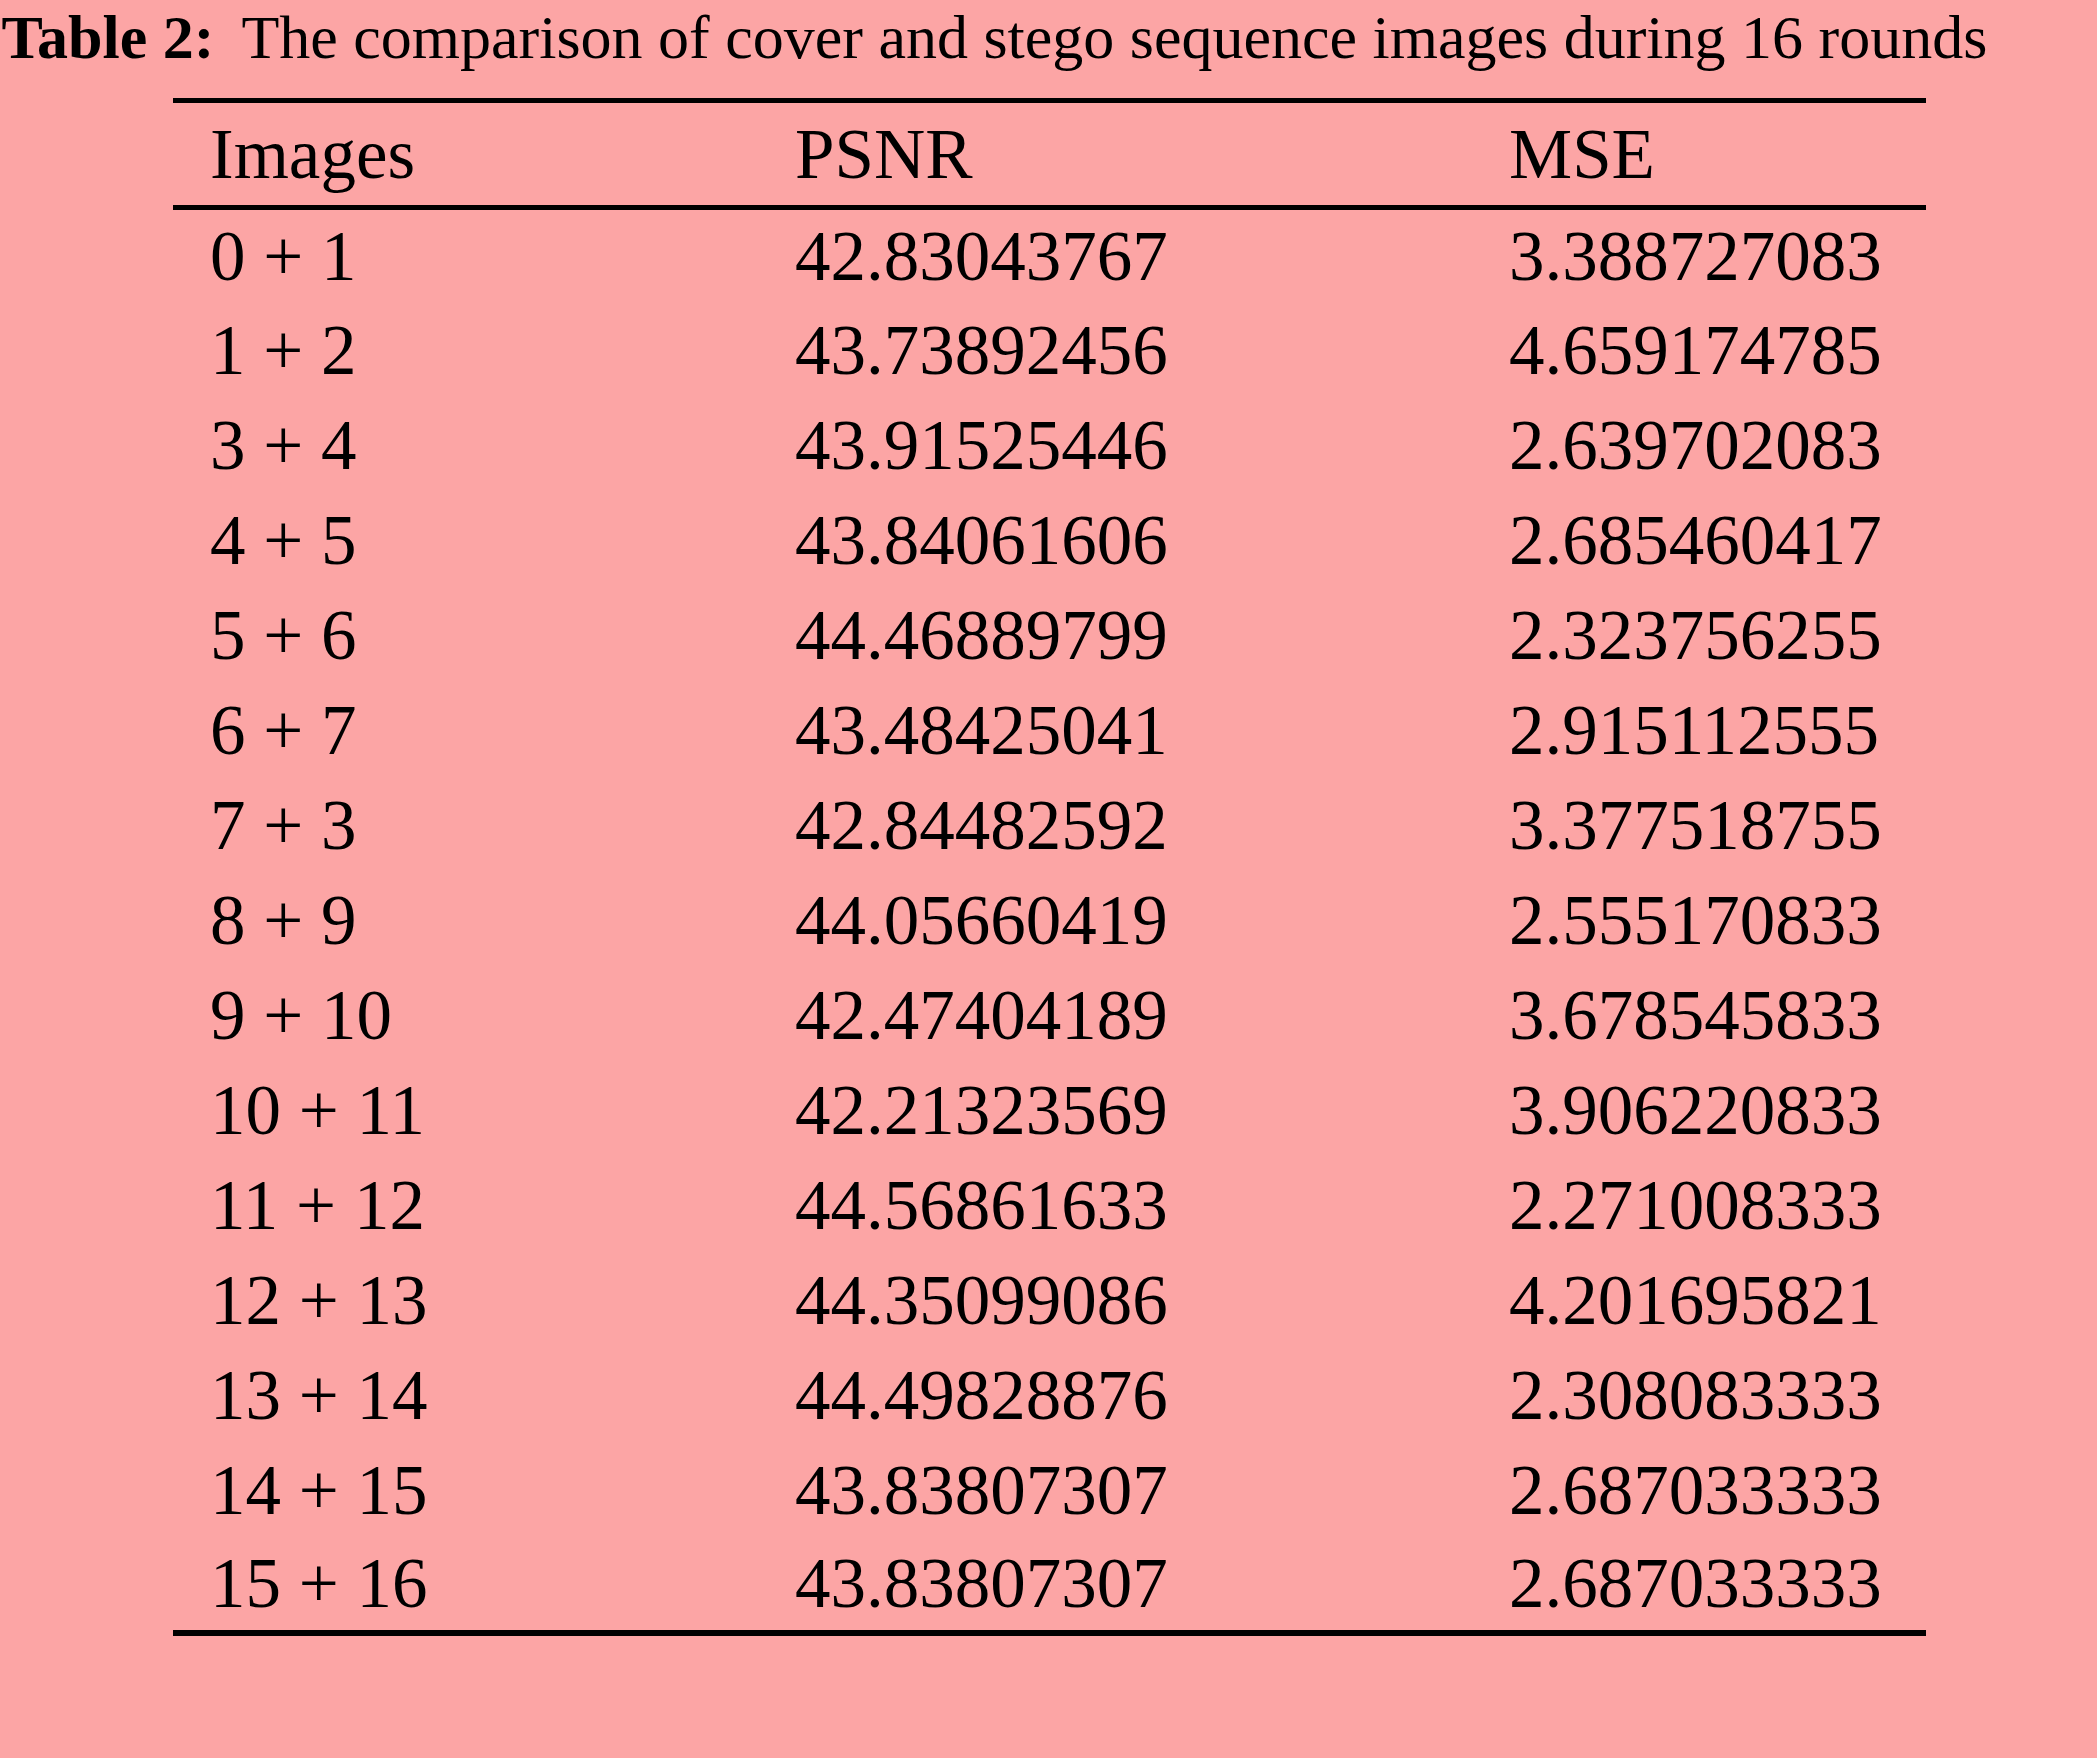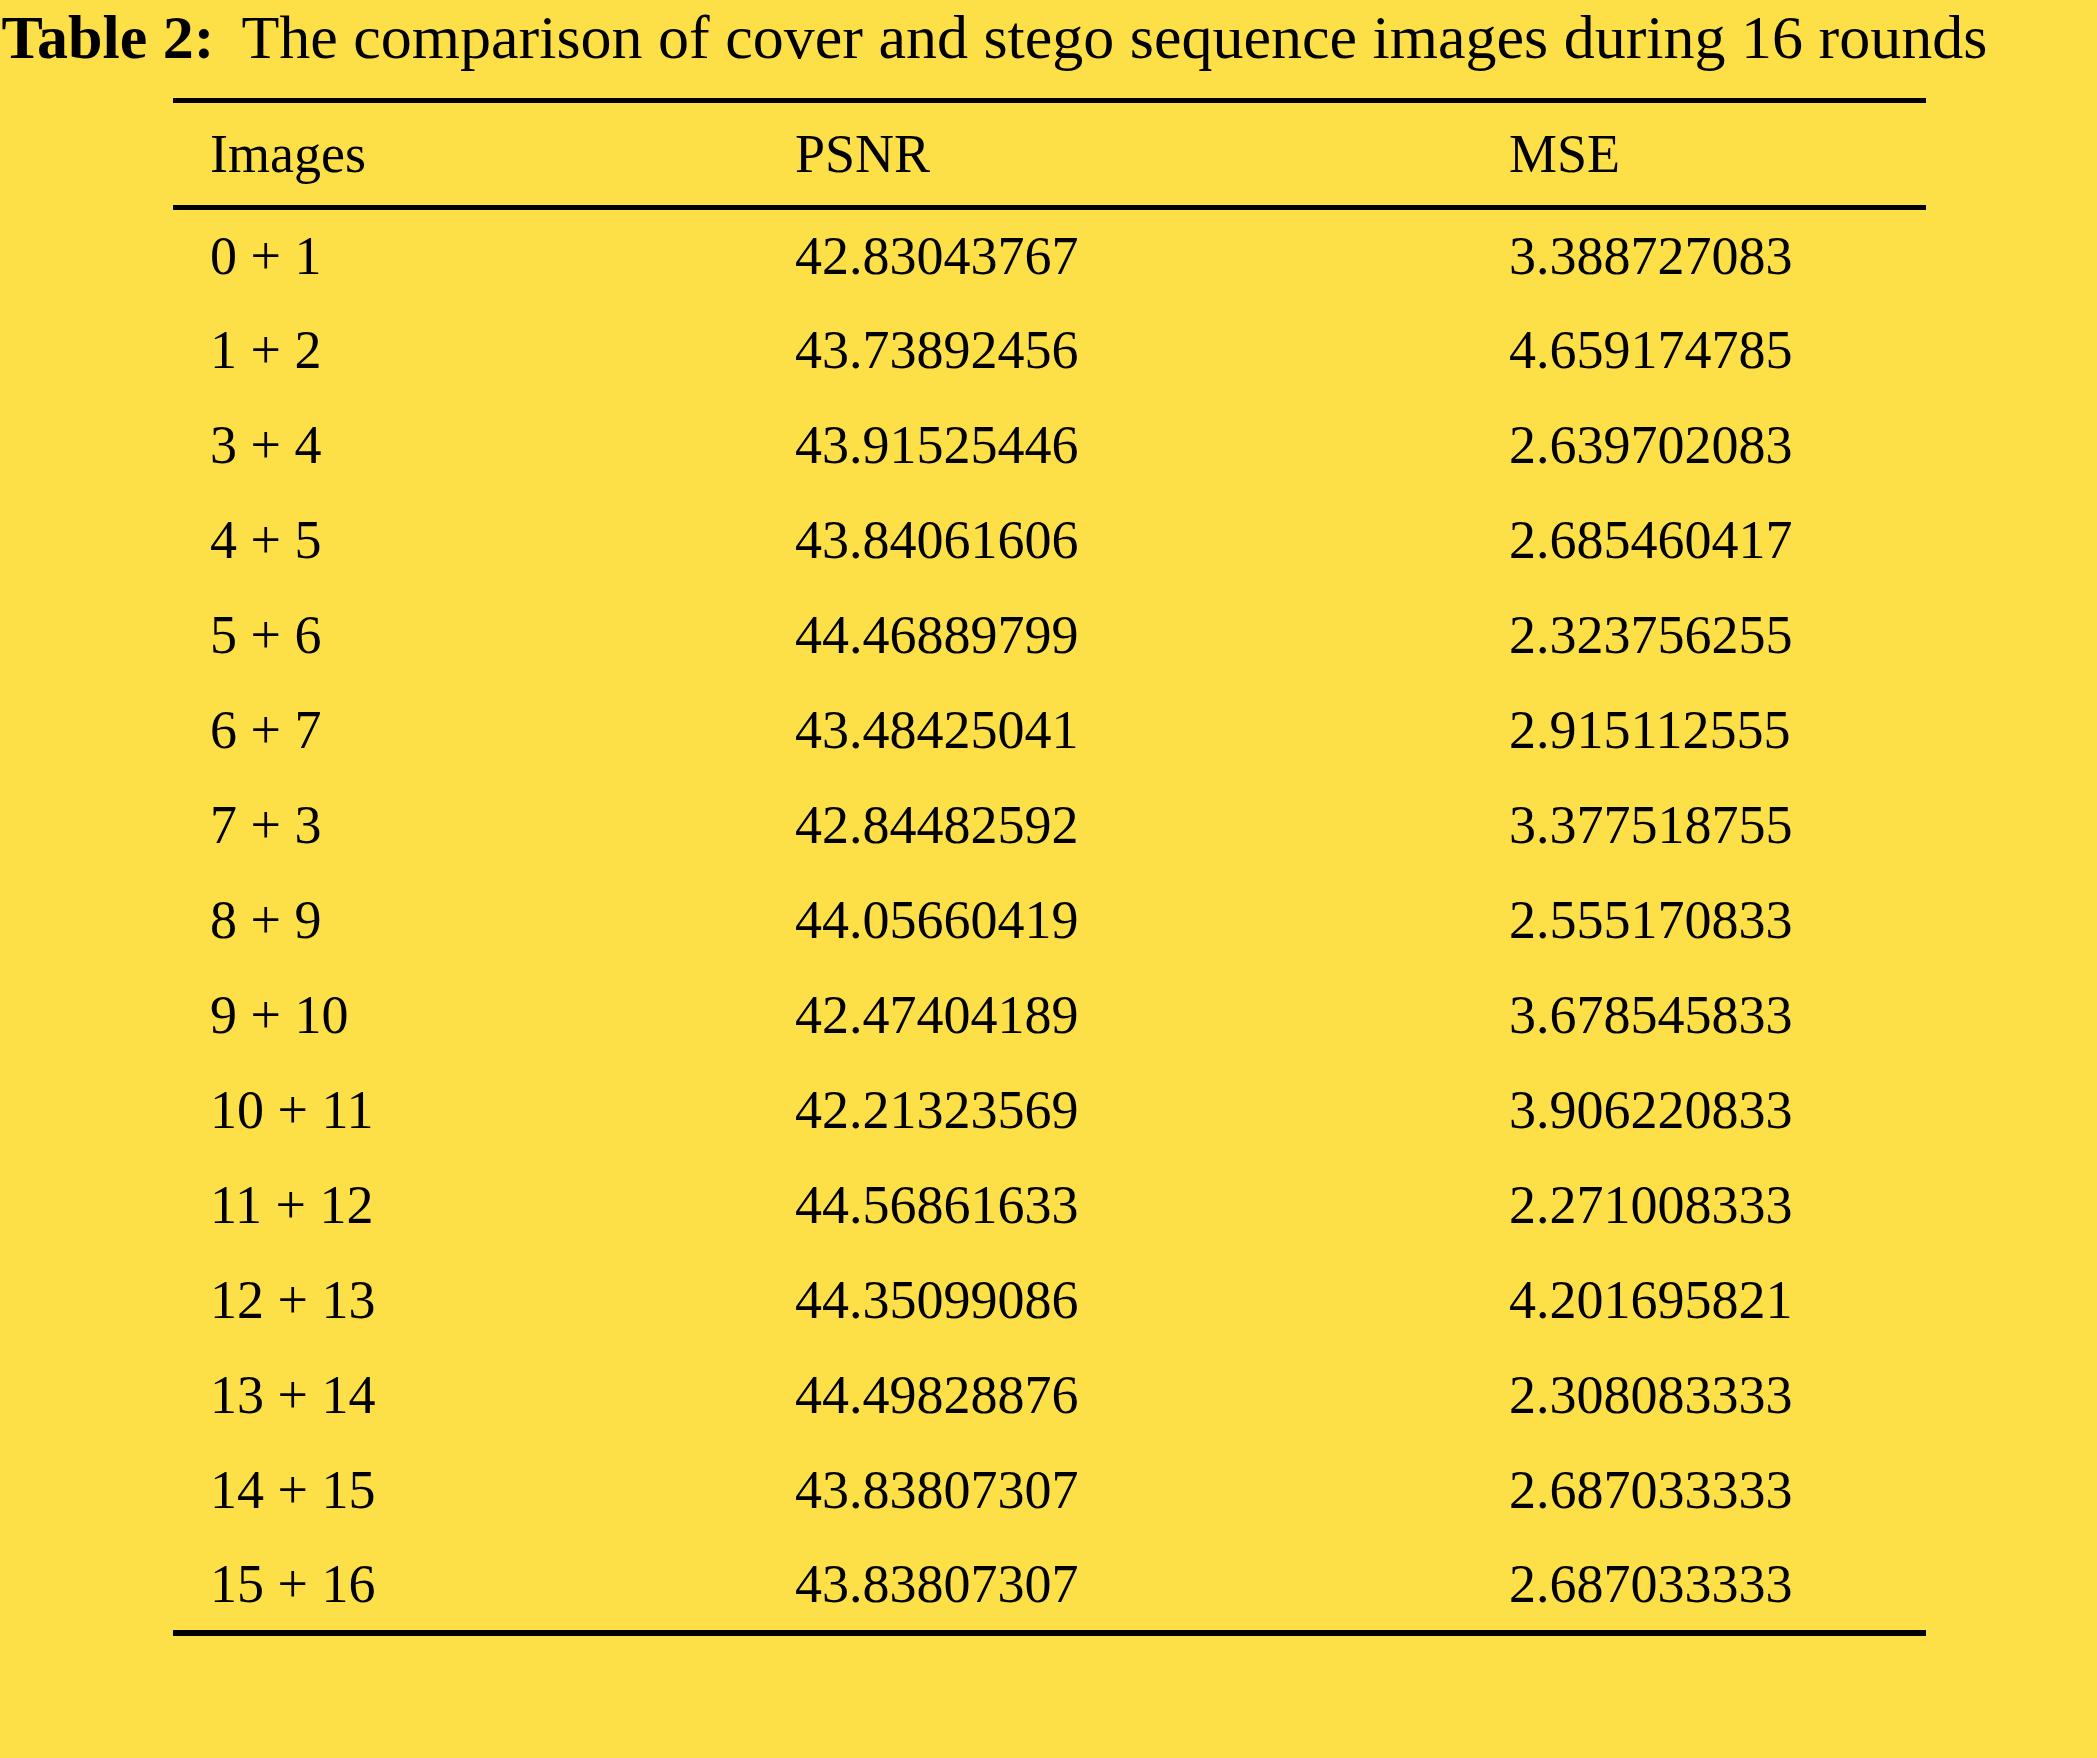--- a/index.html
+++ b/index.html
@@ -4,21 +4,21 @@
 <style>
   html, body {
     margin: 0;
     padding: 0;
     background: #ffffff;
   }
   .page {
     position: relative;
     width: 2097px;
     height: 1758px;
-    background: #fde047;
+    background: #fca5a5;
     color: #000000;
     font-family: "Liberation Serif", serif;
     overflow: hidden;
   }
   .caption {
     position: absolute;
     left: 1.4px;
     top: 0;
     font-size: 62px;
     line-height: 1.22;
@@ -42,21 +42,21 @@
   }
   .col-images { width: 622px; }
   .col-psnr  { width: 714px; }
   .col-mse   { width: 417px; }
   .datatable th,
   .datatable td {
     font-weight: normal;
     text-align: left;
     vertical-align: middle;
     padding: 0;
-    font-size: 54px;
+    font-size: 71px;
     line-height: 1;
     white-space: nowrap;
     font-family: Liberation Serif, serif;
   }
   .datatable thead tr {
     height: 107px;
   }
   .datatable thead th {
     border-bottom: 5.7px solid #000000;
   }

